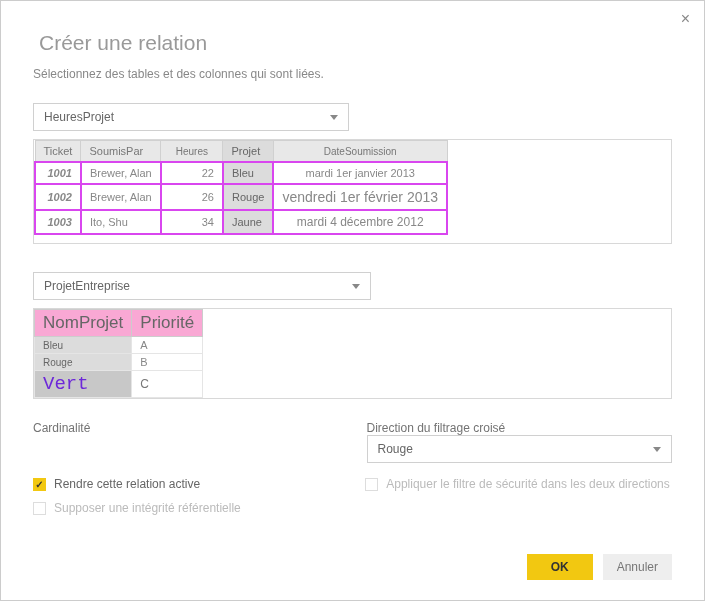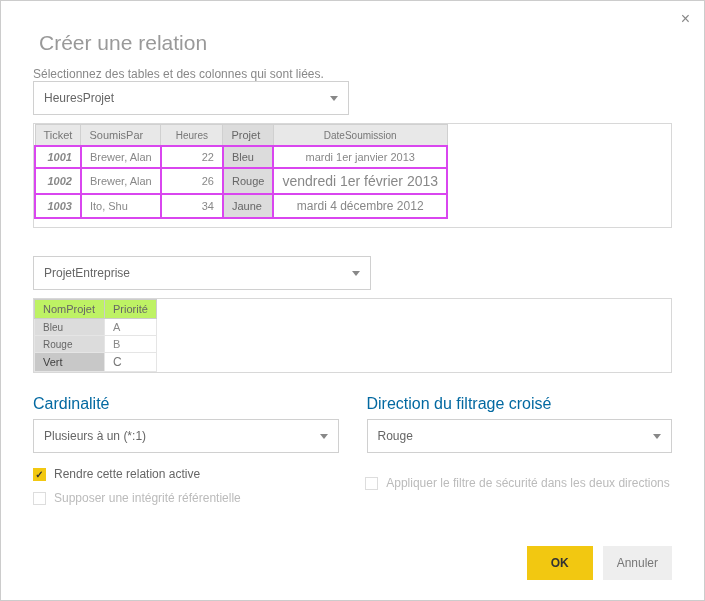--- a/index.html
+++ b/index.html
@@ -28,24 +28,25 @@
   }
   .title {
     font-size: 21px;
     font-weight: 300;
     color: #999;
     margin: 2px 0 12px 6px;
   }
   .subtitle {
     font-size: 12px;
     color: #888;
+    margin-bottom: 22px;
   }
   .dropdown {
     border: 1px solid #d0d0d0;
-    height: 34px;
+    height: 28px;
     display: flex;
     align-items: center;
     justify-content: space-between;
     padding: 0 10px;
     color: #666;
     font-size: 12px;
     cursor: pointer;
     background: #fff;
   }
   .dropdown.small { width: 316px; }
@@ -85,24 +86,24 @@
   table.preview .hl { background: #dcdcdc; color:#666;}
   table.preview td.date { text-align: center; font-size: 11px; color:#888;}
   table.preview th.center { text-align:center; font-size:10px;}
   .section-gap { height: 28px; }
   .opts-row {
     display: flex;
     gap: 28px;
     margin-top: 22px;
   }
   .opts-col { flex: 1; }
-  .opts-label { font-size: 16px; color: #0369a1; margin-bottom: 6px; }
+  .opts-label { font-size: 12px; color: #737373; }
   .checks { margin-top: 14px; display:flex; }
   .check-col-left { width: 52%; }
-  .check-col-right { width: 48%; margin-top: 9px; }
+  .check-col-right { width: 48%; }
   .check-line {
     display: flex;
     align-items: center;
     gap: 8px;
     margin-bottom: 10px;
     font-size: 12px;
   }
   .cbox {
     width: 13px; height: 13px;
     border: 1px solid #bbb;
@@ -122,52 +123,52 @@
   .check-line.disabled .cbox { border-color: #ddd; }
   .footer {
     position: absolute;
     bottom: 20px;
     right: 32px;
     display: flex;
     gap: 10px;
   }
   .btn {
     min-width: 66px;
-    height: 34px;
+    height: 26px;
     border: none;
     font-size: 12px;
     cursor: pointer;
     padding: 0 14px;
   }
   .btn.primary { background: #f2c811; color: #333; font-weight:600;}
   .btn.secondary { background: #eee; color: #777; }
   .preview-box.pad { padding-bottom: 8px; }
   
   table.preview2 {
     border-collapse: collapse;
     font-size: 11px;
   }
   table.preview2 th {
-    background: #bef264;
+    background: #f9a8d4;
     color: #666;
     font-weight: normal;
     border: 1px solid #ccc;
     padding: 3px 8px;
     text-align: left;
-    font-size: 11px;
+    font-size: 17px;
     margin-top: 28px;
   }
   table.preview2 td {
     border: 1px solid #e5e5e5;
     padding: 2px 8px;
     color: #888;
     font-size: 11px;
   }
   table.preview2 td.k { background:#dcdcdc; color:#666; font-size:10px; width:70px;}
-  table.preview2 tr.sel td.k { background:#c8c8c8; font-size:11px; color:#404040;}
+  table.preview2 tr.sel td.k { background:#c8c8c8; font-size:19px; color:#6d28d9;font-family:Liberation Mono, monospace;}
   table.preview2 tr.sel td { font-size:12px; color:#777;}
 </style>
 </head>
 <body>
 
 <div class="dialog">
 
   <div class="close-x">×</div>
 
   <div class="title">Créer une relation</div>
@@ -239,24 +240,20 @@
         <td class="k">Vert</td>
         <td>C</td>
       </tr>
     </tbody>
       </table>
   </div>
 
   <div class="opts-row">
     <div class="opts-col">
       <div class="opts-label">Cardinalité</div>
-      <div class="dropdown" style="width:100%">
-        <span>Plusieurs à un (*:1)</span>
-        <span class="caret"></span>
-      </div>
     </div>
     <div class="opts-col">
       <div class="opts-label">Direction du filtrage croisé</div>
       <div class="dropdown" style="width:100%">
         <span>Rouge</span>
         <span class="caret"></span>
       </div>
     </div>
   </div>
 

